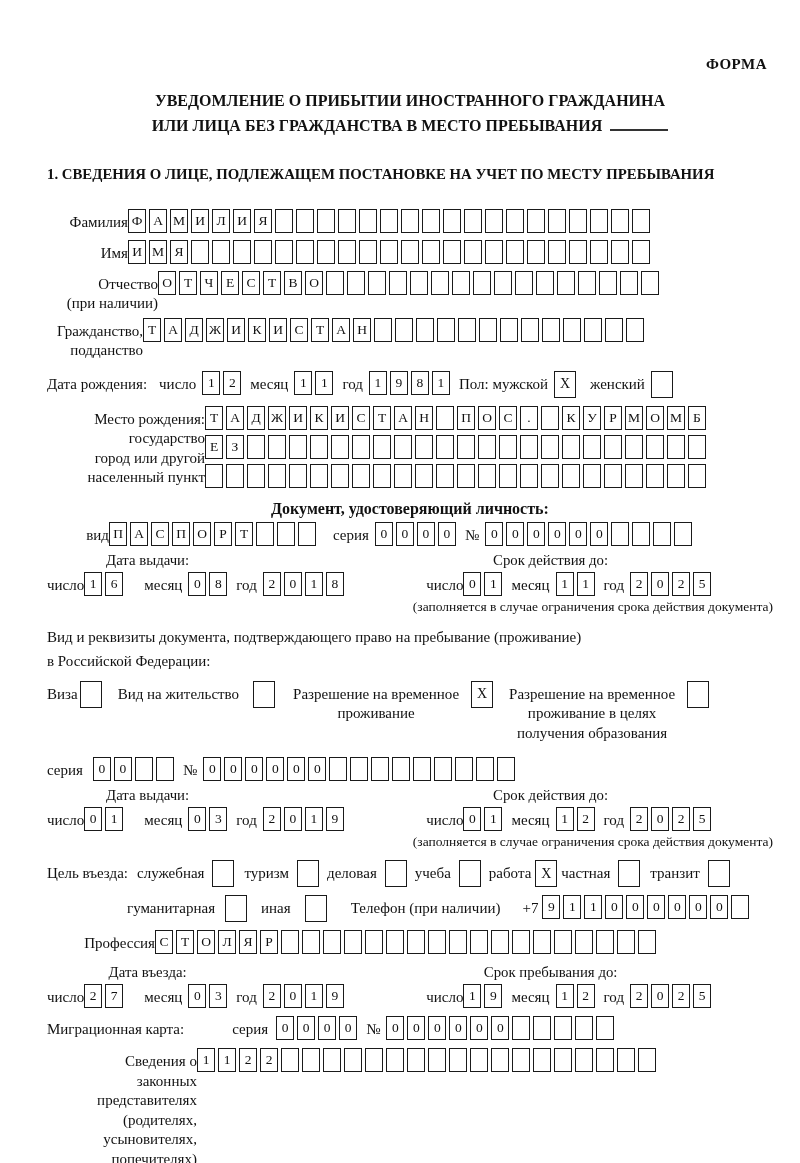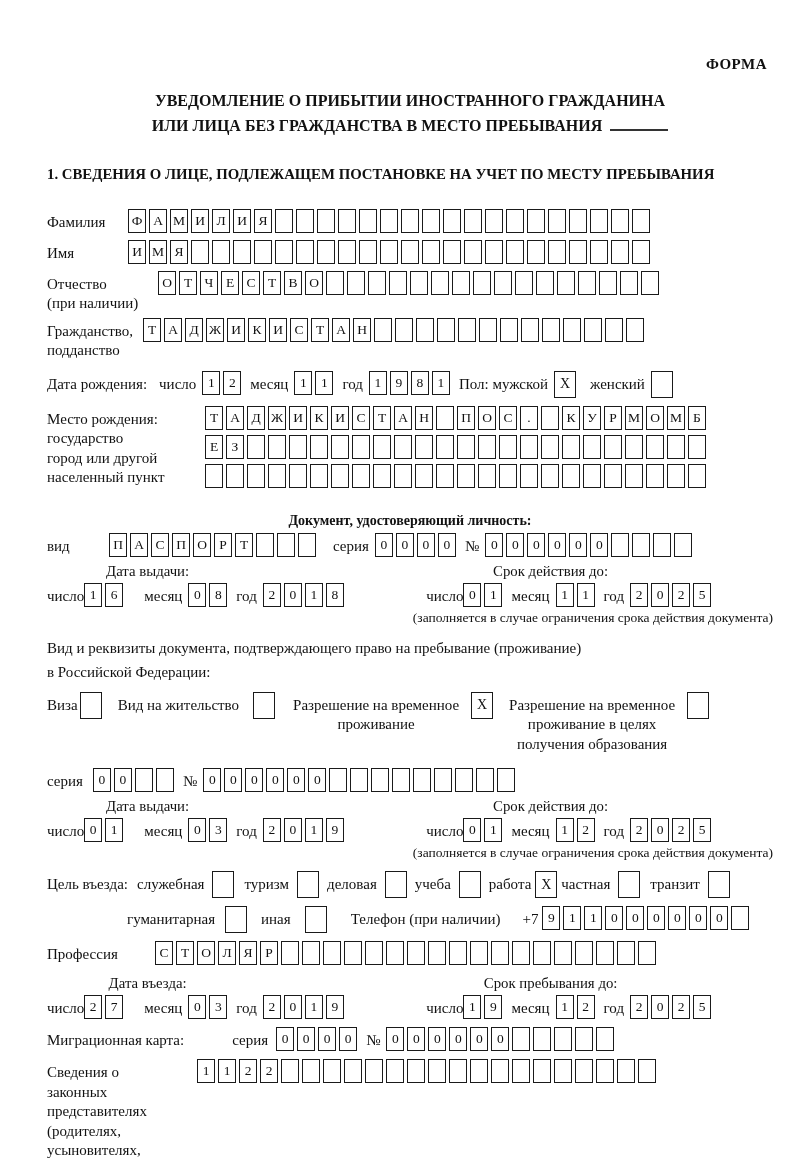--- a/index.html
+++ b/index.html
@@ -16,21 +16,21 @@
   .hdr-block { width:192px; text-align:left; font-size:13.5px; line-height:1.35; }
   .hdr-sub { margin-top:5px; }
   .forma { text-align:right; font-weight:bold; font-size:15px; margin:20px 6px 12px 0; letter-spacing:.5px; }
 
   
   .title { text-align:center; font-weight:bold; font-size:16px; line-height:1.55; margin-top:16px; }
   .blank-line { display:inline-block; width:58px; border-bottom:2px solid #333; height:14px; margin-left:8px; }
   .section-h { font-weight:bold; font-size:14.8px; margin-top:27px; }
 
   
-  .row { display:flex; align-items:flex-start; margin-top:7px; }
+  .row { display:flex; align-items:flex-start; margin-top:7px;text-align:right; }
   .lbl { flex-shrink:0; line-height:1.3; padding-top:4px; }
   .cells { display:flex; flex-wrap:nowrap; }
   .cell {
     flex:0 0 auto; width:18px; height:24px; margin-right:3px;
     border:1.5px solid #1a1a1a; display:inline-flex;
     align-items:center; justify-content:center;
     font-size:13.5px; background:#fff;
   }
   .checkbox {
     flex:0 0 auto; width:22px; height:27px; border:1.5px solid #1a1a1a;
@@ -43,21 +43,21 @@
   .w-patr { width:111px; }
   .w-citiz { width:96px; }
   .w-birthpl { width:158px; }
   .w-vid { width:62px; }
   .w-prof { width:108px; }
   .w-reps { width:150px; }
 
   .inline-gap { margin:0 6px 0 14px; padding-top:4px; }
   .tight-gap { margin:0 6px 0 6px; padding-top:4px; }
 
-  .doc-header { text-align:center; font-weight:bold; font-size:14px; margin-top:25px; }
+  .doc-header { text-align:center; font-weight:bold; font-size:16px; margin-top:12px; }
 
   
   .dates { display:flex; margin-top:6px; }
   .dates .col-l { width:47%; }
   .dates .col-r { width:53%; }
   .date-cap { text-align:center; font-size:14.8px; margin-bottom:3px; }
   .date-cap.cap-l { padding-right:140px; }
   .date-cap.cap-r { padding-right:60px; }
   .date-fields { display:flex; align-items:flex-start; }
   .date-fields .lbl { padding-top:4px; }

